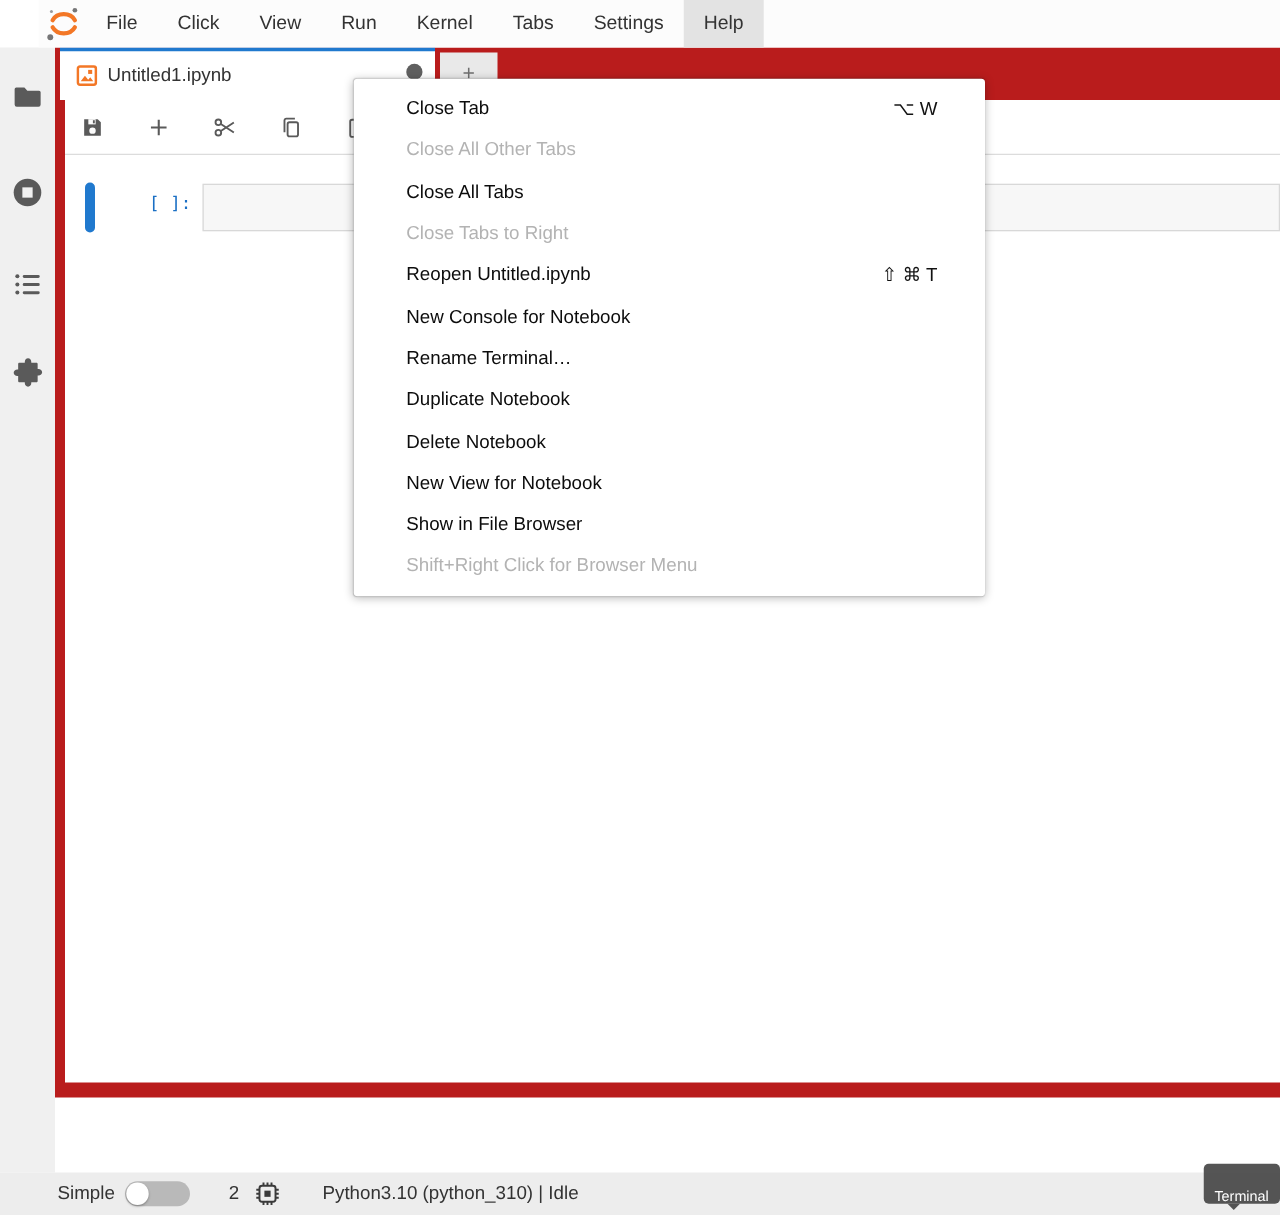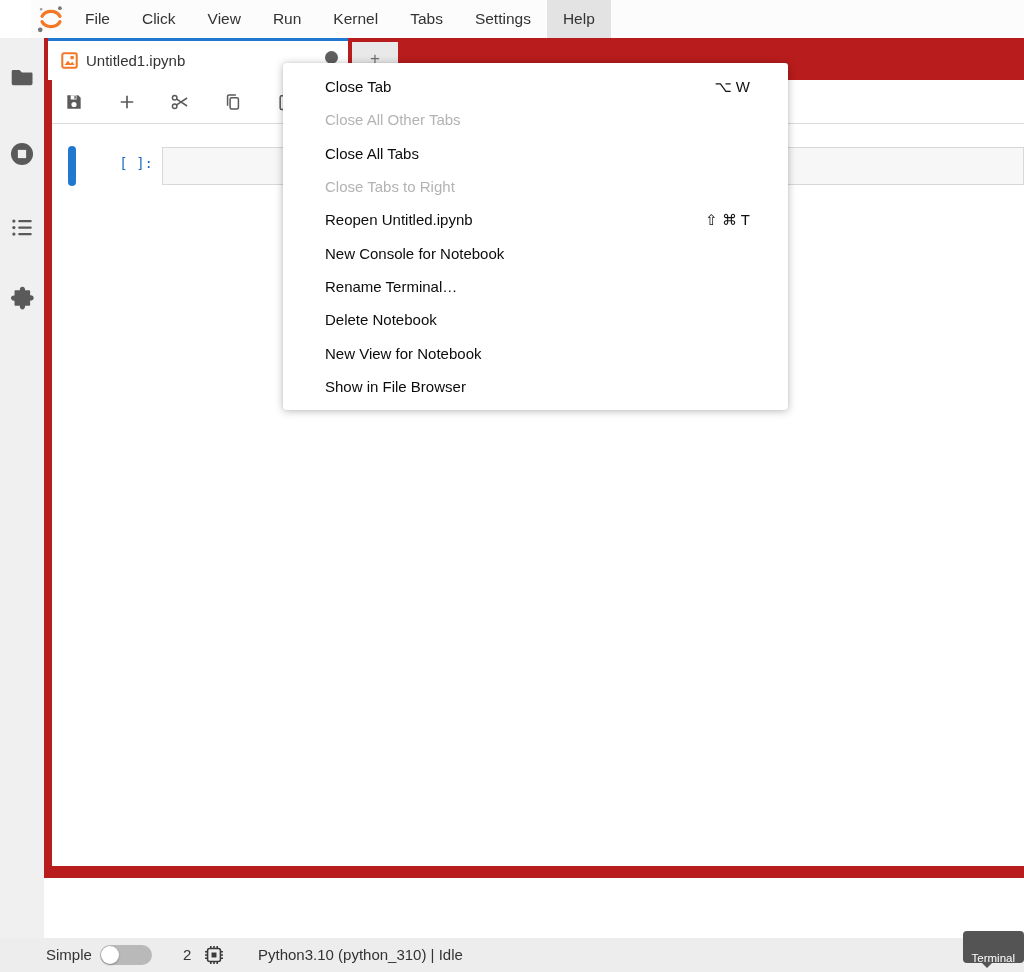--- a/index.html
+++ b/index.html
@@ -250,27 +250,33 @@
     <span>Reopen Untitled.ipynb</span>
     <span class="shortcut">⇧ ⌘ T</span>
   </div>
   <div class="menu-item">
     <span>New Console for Notebook</span>
   </div>
   <div class="menu-item">
     <span>Rename Terminal…</span>
   </div>
   <div class="menu-item">
+    <span>Duplicate Notebook</span>
+  </div>
+  <div class="menu-item">
     <span>Delete Notebook</span>
   </div>
   <div class="menu-item">
     <span>New View for Notebook</span>
   </div>
   <div class="menu-item">
     <span>Show in File Browser</span>
+  </div>
+  <div class="menu-item disabled">
+    <span>Shift+Right Click for Browser Menu</span>
   </div>
 </div>
 
 <div class="statusbar">
   <span class="status-label">Simple</span>
   <div class="toggle">
     <div class="toggle-knob"></div>
   </div>
   <span class="kernel-count">2</span>
   <svg class="chip-icon" viewBox="0 0 24 24">

